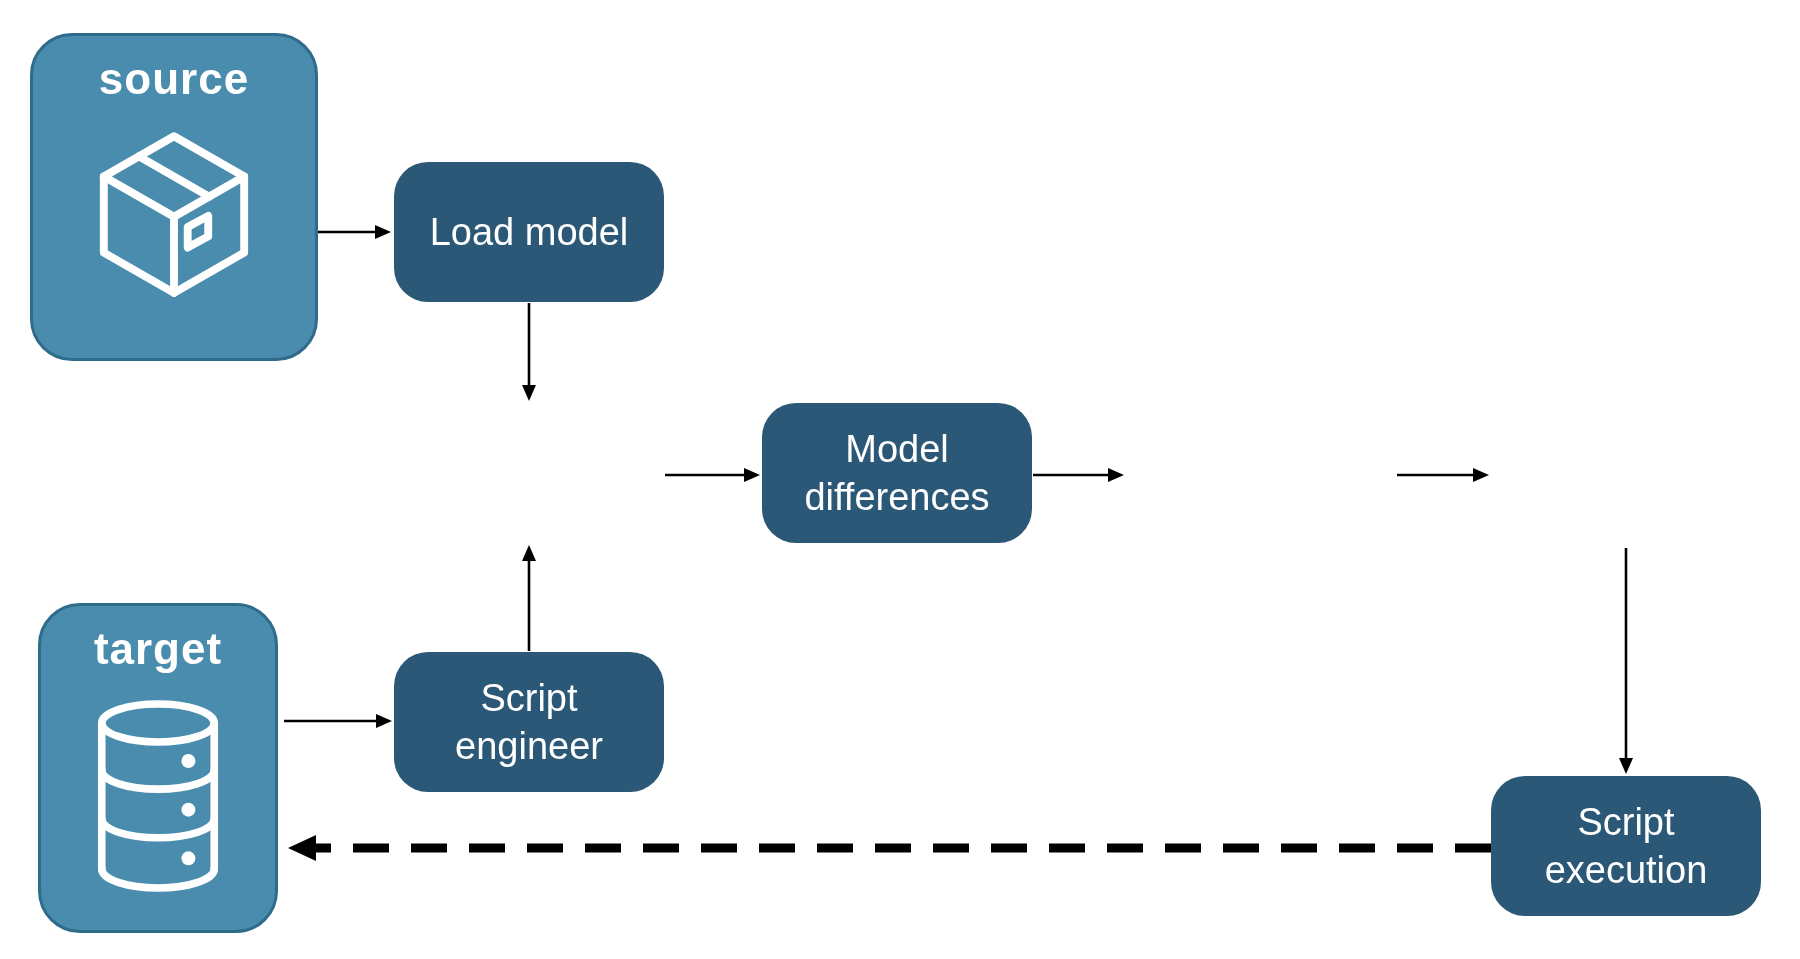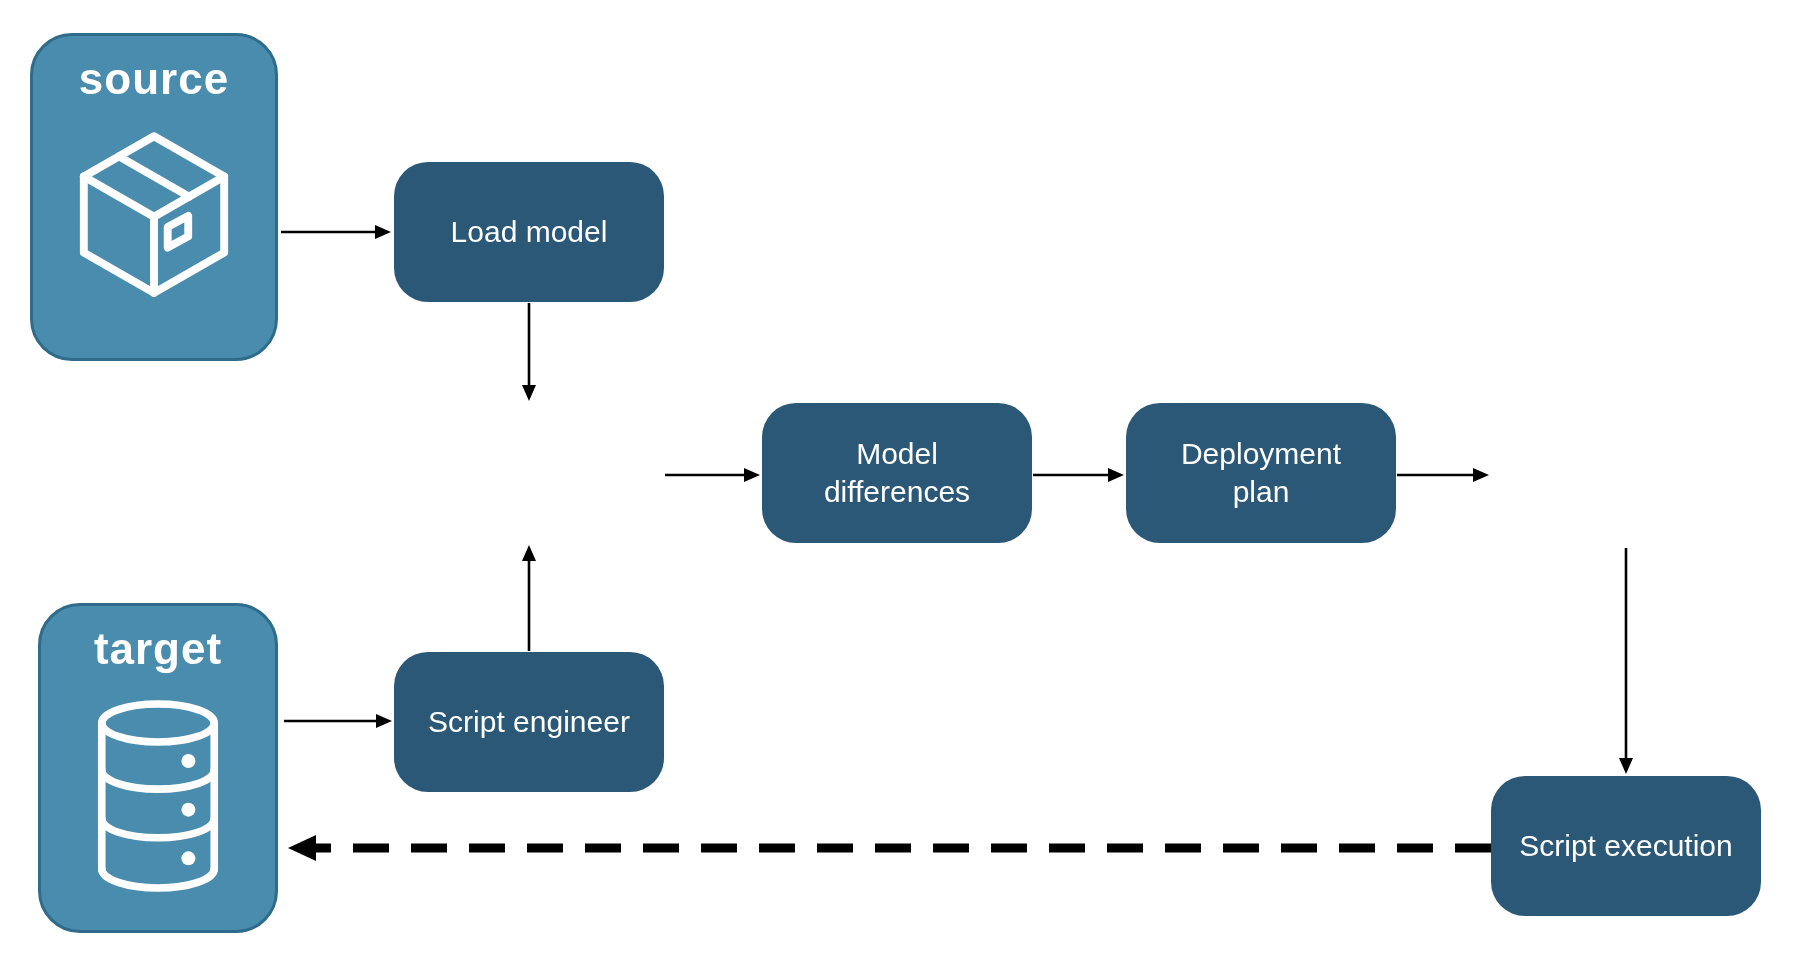--- a/index.html
+++ b/index.html
@@ -43,21 +43,21 @@
     border-radius: 34px;
     box-sizing: border-box;
     display: flex;
     align-items: center;
     justify-content: center;
     text-align: center;
     padding: 0 24px;
   }
   .node span {
     color: var(--text, #ffffff);
-    font-size: 30px;
+    font-size: 38px;
     font-weight: 400;
     line-height: 1.27;
   }
 </style>
 </head>
 <body>
 
 <div class="canvas">
 
   <svg class="edges" viewBox="0 0 1800 959">
@@ -82,21 +82,21 @@
 
     <line x1="1626" y1="548" x2="1626" y2="761" stroke="#000" stroke-width="2.6" marker-end="url(#ah)"></line>
 
     <line x1="284" y1="721" x2="379" y2="721" stroke="#000" stroke-width="2.6" marker-end="url(#ah)"></line>
 
     <line x1="529" y1="651" x2="529" y2="558" stroke="#000" stroke-width="2.6" marker-end="url(#ah)"></line>
 
     <line x1="1491" y1="848" x2="312" y2="848" stroke="#000" stroke-width="9" stroke-dasharray="36 22" marker-end="url(#ahBig)"></line>
   </svg>
 
-  <div class="group" style="left:30px; top:33px; width:248px; height:328px;">
+  <div class="group" style="left:30px; top:33px; width:288px; height:328px;">
     <div class="group-label">source</div>
     <svg class="icon" width="172" height="178" viewBox="0 0 100 104" fill="none" stroke="#ffffff" stroke-width="4.6" stroke-linejoin="round" stroke-linecap="round">
       <path d="M50 6 L91 29.5 L50 53 L9 29.5 Z"></path>
       <path d="M9 29.5 L9 74 L50 97.5 L50 53"></path>
       <path d="M91 29.5 L91 74 L50 97.5"></path>
       <path d="M29.5 17.75 L70.5 41.25"></path>
       <path d="M58 59 L70 52.5 L70 64.5 L58 71 Z"></path>
     </svg>
   </div>
 
@@ -117,23 +117,20 @@
 
   <div class="node" style="left:394px; top:162px;">
     <span>Load model</span>
   </div>
 
 
   <div class="node" style="left:762px; top:403px;">
     <span>Model differences</span>
   </div>
 
-  <div class="node" style="left:1126px; top:403px;">
-    <span>Deployment plan</span>
-  </div>
 
 
   <div class="node" style="left:394px; top:652px;">
     <span>Script engineer</span>
   </div>
 
   <div class="node" style="left:1491px; top:776px;">
     <span>Script execution</span>
   </div>
 

